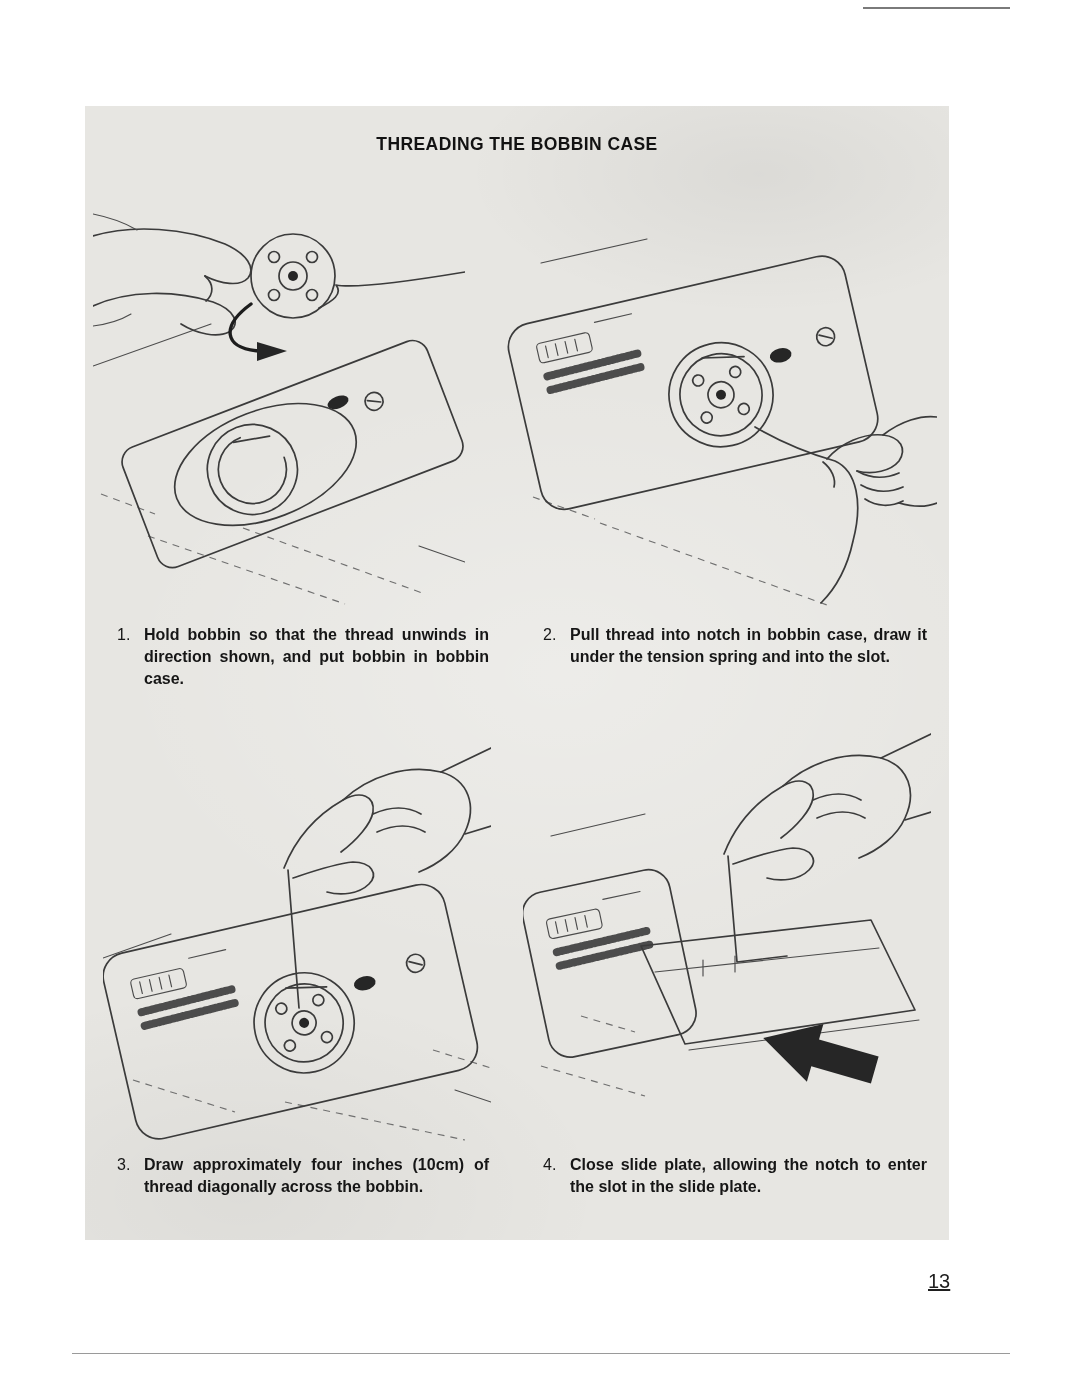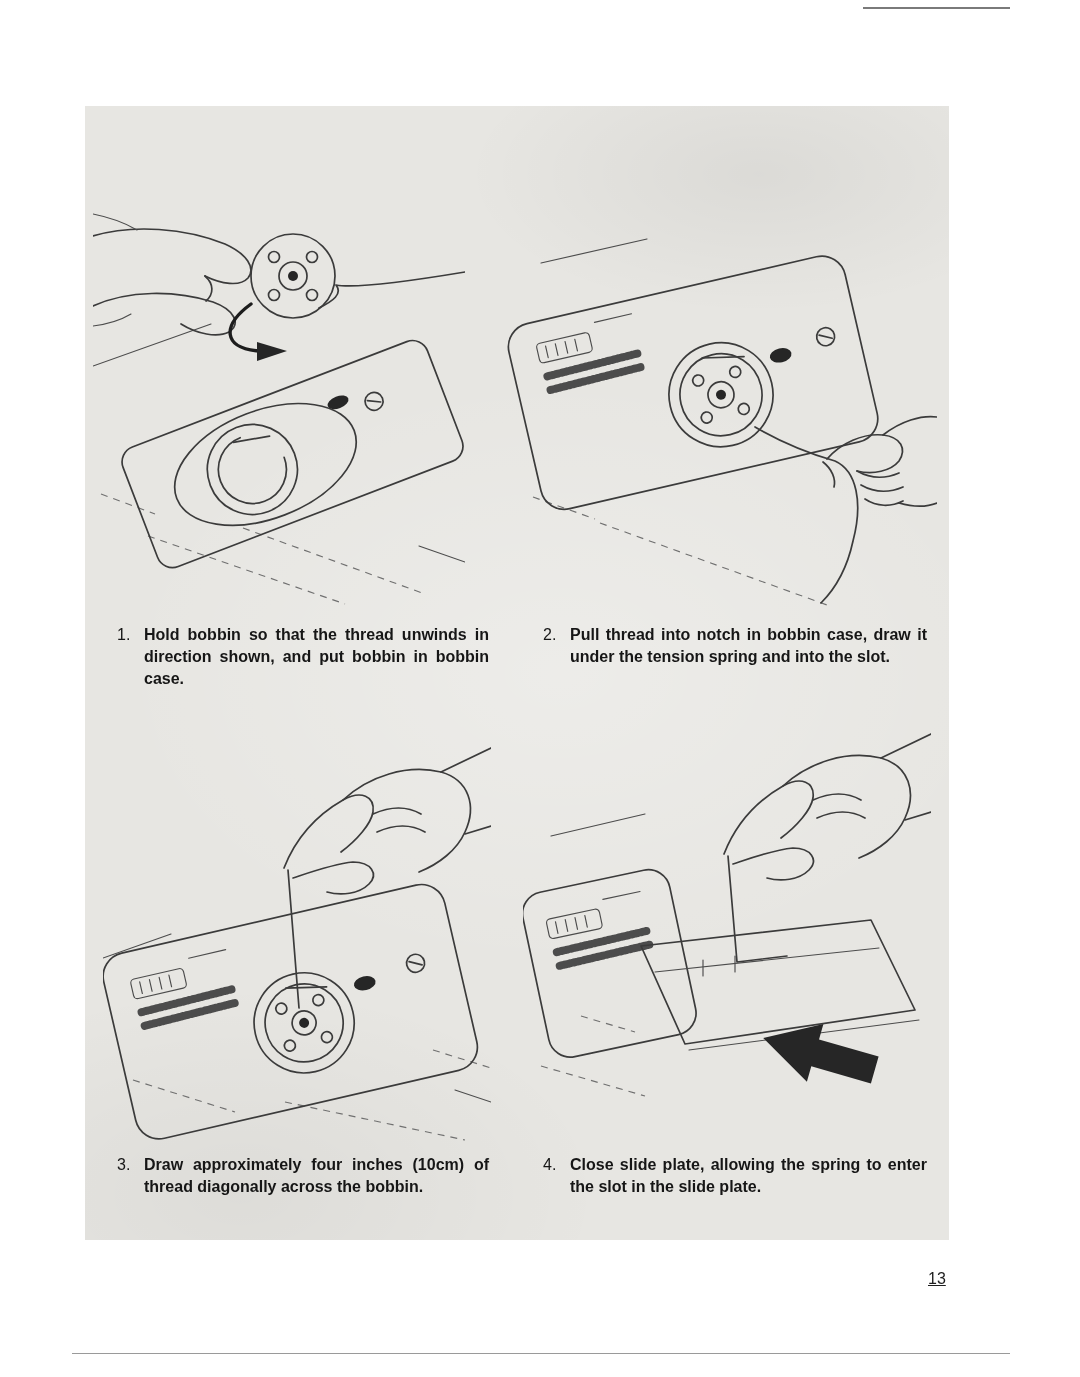--- a/index.html
+++ b/index.html
@@ -39,32 +39,33 @@
   .art .dark { fill:#262626; stroke:none; }
   .art .tickrow { stroke:#4c4c4c; stroke-width:8; stroke-dasharray:1.6 3.2; fill:none; }
   .caption {
     position:absolute; display:flex;
     color:#161616; font-size:16px; line-height:1.38;
   }
   .caption .num { flex:0 0 27px; }
   .caption .txt { flex:1; text-align:justify;font-weight:bold; }
   .pageno {
     position:absolute; left:928px; top:1270px;
-    font-size:16px; color:#1e1e1e;text-decoration:underline;
+    font-size:20px; color:#1e1e1e;text-decoration:underline;
   }
 </style>
 </head>
 <body>
 
 <div>
 
   <div class="rule-top"></div>
 
   <div class="scan">
 
+    <div class="title">THREADING THE BOBBIN CASE</div>
 
     <div class="fig art" style="left:8px; top:78px; width:372px; height:430px;">
       <svg viewBox="0 0 372 430">
 
         <path class="thin" d="M 0 182 L 118 140"></path>
         <path class="thin" d="M 326 362 L 372 378"></path>
         <path class="dash" d="M 55 352 L 252 420"></path>
         <path class="dash" d="M 150 344 L 332 410"></path>
         <path class="dash" d="M 8 310 L 62 330"></path>
 
@@ -256,21 +257,21 @@
       </svg>
     </div>
 
     <div class="caption" style="left:32px; top:1048px; width:372px;">
       <span class="num">3.</span>
       <span class="txt">Draw approximately four inches (10cm) of thread diagonally across the bobbin.</span>
     </div>
 
     <div class="caption" style="left:458px; top:1048px; width:384px;">
       <span class="num">4.</span>
-      <span class="txt">Close slide plate, allowing the spring to enter the slot in the slide plate.</span>
+      <span class="txt">Close slide plate, allowing the notch to enter the slot in the slide plate.</span>
     </div>
 
   </div>
 
   <div class="pageno">13</div>
 
   <div class="rule-bottom"></div>
 
 </div>
 

